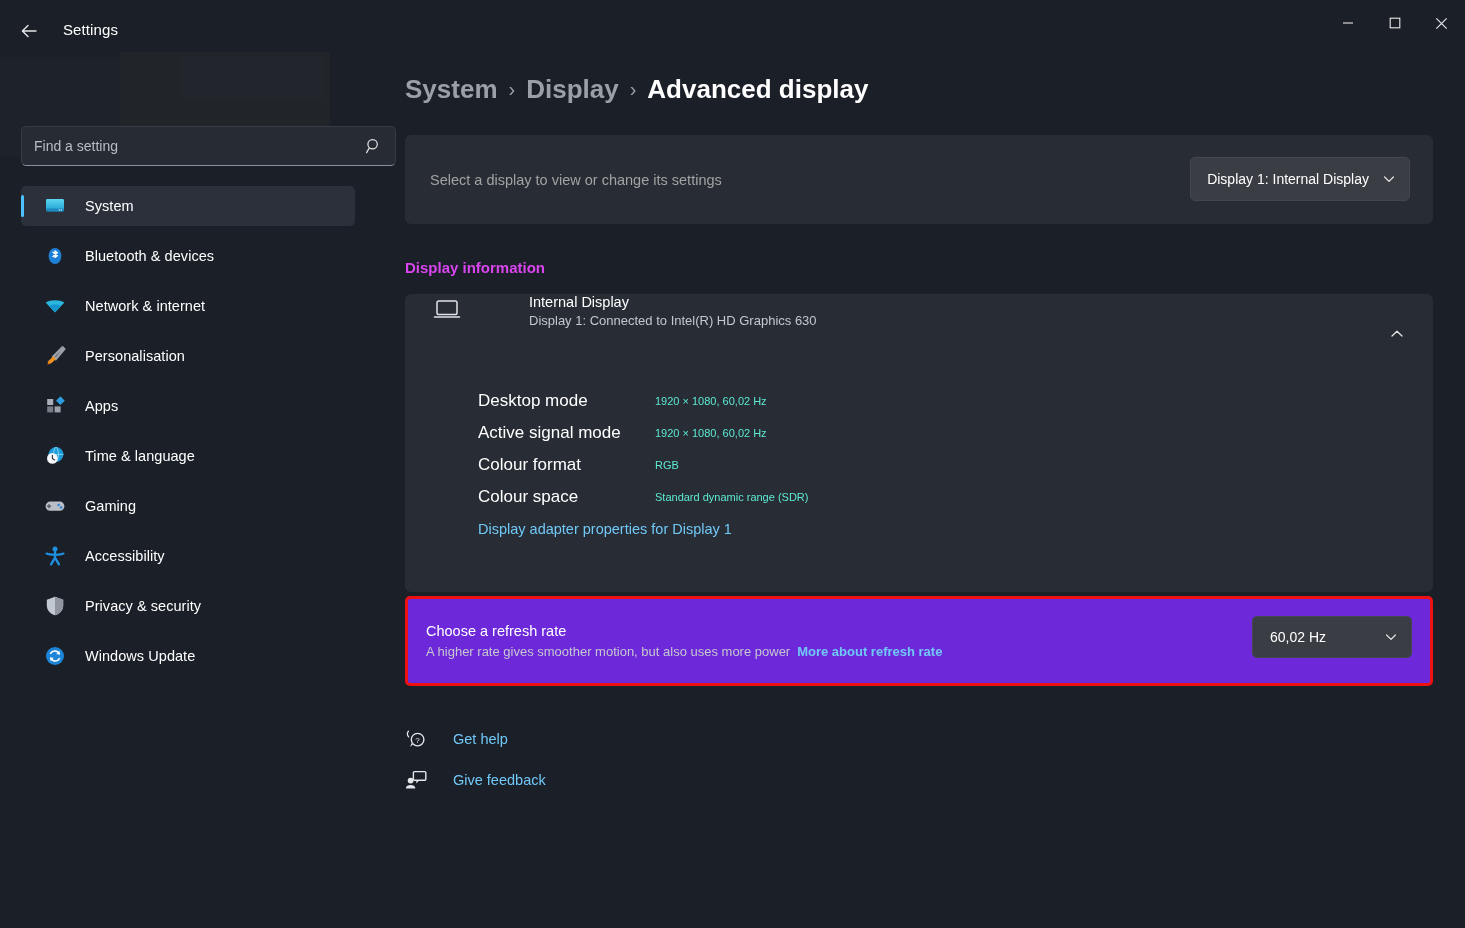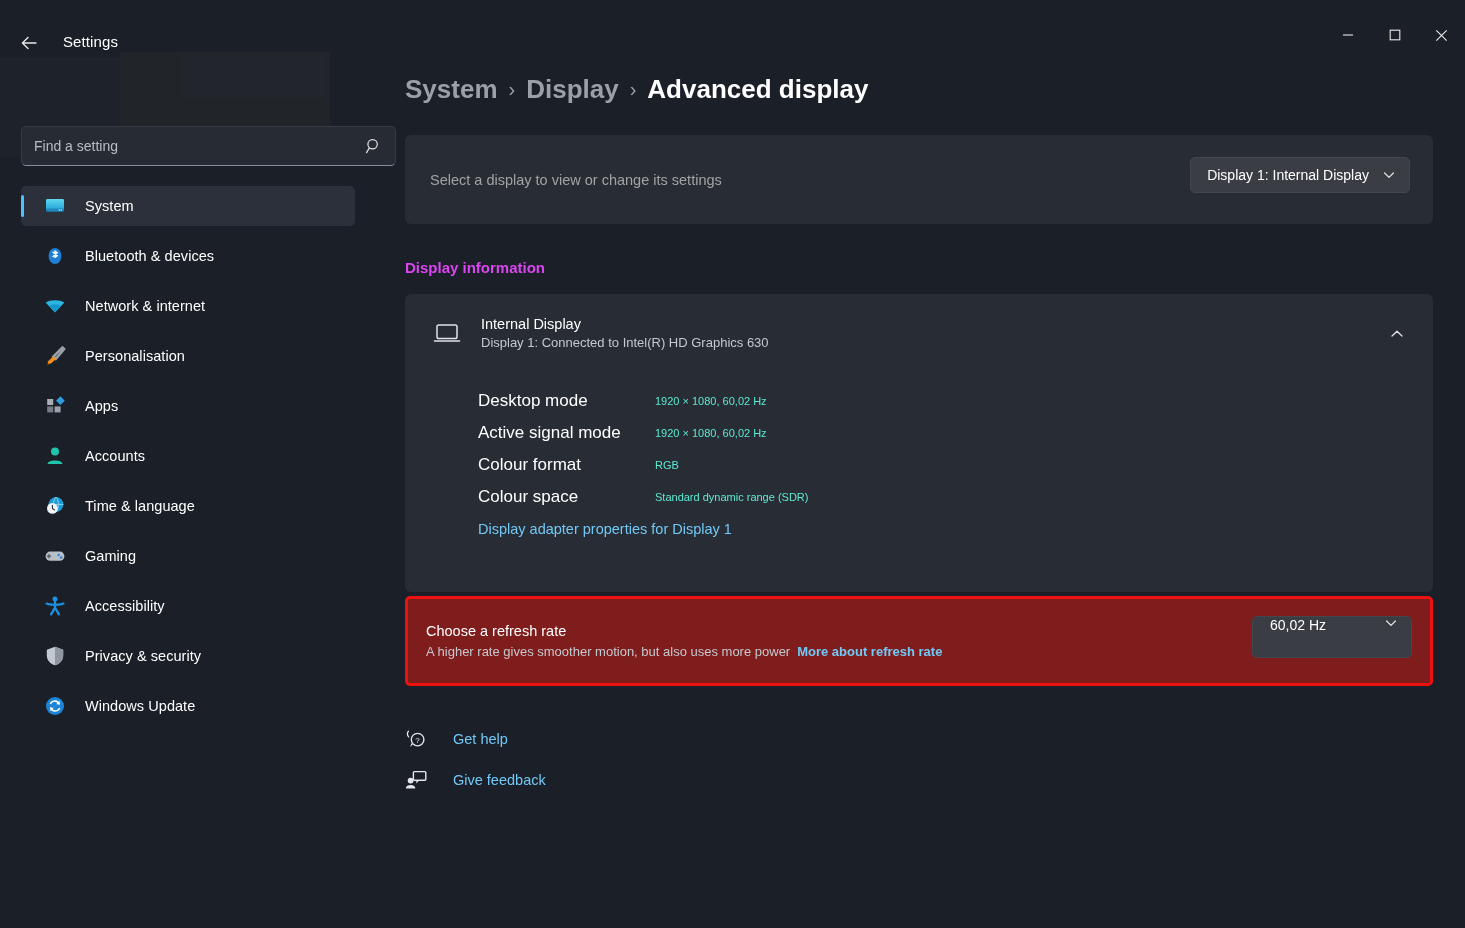--- a/index.html
+++ b/index.html
@@ -10,21 +10,21 @@
     color:#ffffff;
     position:relative;
   }
   
   .mica-a { position:absolute; left:0; top:57px; width:325px; height:100px; background:#1e222a; }
   .mica-b { position:absolute; left:120px; top:52px; width:210px; height:105px; background:#212429; }
   .mica-c { position:absolute; left:180px; top:55px; width:145px; height:45px; background:#22252b; }
 
   
   .titlebar {
-    position:absolute; left:0; top:12px; width:1465px; height:60px;
+    position:absolute; left:0; top:0; width:1465px; height:60px;
     z-index:20;
   }
   .back-btn {
     position:absolute; left:12px; top:14px; width:34px; height:34px;
     display:flex; align-items:center; justify-content:center;
     border-radius:5px; cursor:pointer;
   }
   .back-btn svg { display:block; }
   .app-title {
     position:absolute; left:63px; top:21px;
@@ -78,67 +78,67 @@
   .crumb-sep { color:#9ba0a8; font-size:20px; font-weight:normal; }
   .crumb-cur { color:#ffffff; }
 
   .card {
     position:absolute; left:33px; width:1028px;
     background:#282c34; border-radius:6px;
   }
   .card-sel { top:89px; height:89px; display:flex; align-items:center; }
   .card-sel .lbl { margin-left:25px; font-size:14.5px; color:#a3a3a3; }
   .dropdown {
-    position:absolute; right:23px; top:22px; height:36px; min-width:175px;
+    position:absolute; right:23px; top:22px; height:44px; min-width:175px;
     background:#3a3d44; border:1px solid #44474e; border-radius:5px;
     display:flex; align-items:center; justify-content:space-between;
     padding:0 14px 0 16px; cursor:pointer; gap:14px;
   }
   .dd-val { font-size:14px; color:#ffffff; white-space:nowrap; }
   .chev { width:12px; height:12px; flex:0 0 12px; }
 
   .sec-title {
     position:absolute; left:33px; top:213px;
     font-size:15px; font-weight:bold; color:#d946ef;
   }
 
   .card-info { top:248px; height:298px; background:#282c34; }
-  .info-head { height:78px; display:flex; align-items:center; position:relative; padding-left:27px; }
+  .info-head { height:78px; display:flex; align-items:flex-start; position:relative; padding-left:27px;gap:48px; }
   .mon-ico { width:30px; height:30px; flex:0 0 30px; margin-right:19px; }
   .info-head .ttl { font-size:14.5px; color:#ffffff; margin-bottom:3px; }
   .info-head .sub { font-size:13px; color:#c4c8cf; }
   .expander {
     position:absolute; right:20px; top:24px; width:32px; height:32px;
     display:flex; align-items:center; justify-content:center; cursor:pointer;
     border-radius:4px;
   }
 
   .info-body { padding:13px 0 0 73px; }
   .irow { display:flex; height:32px; align-items:center; }
   .ikey { width:177px; font-size:17px; color:#ffffff; }
   .ival { font-size:11px; color:#5eead4; }
   .adapter-link {
     display:inline-block; margin-top:8px; font-size:14.5px;
     color:#71c9f8; text-decoration:none; cursor:pointer;
   }
 
   
   .card-rr {
-    top:550px; height:90px; background:#7f1d1d;
+    top:550px; height:90px; background:#6d28d9;
     border:3px solid #ee1111; border-radius:5px;
   }
   .rr-inner { position:relative; height:100%; display:flex; align-items:center; }
   .rr-text { margin-left:18px; }
   .rr-title { font-size:14.5px; color:#ffffff; margin-bottom:5px; }
   .rr-desc { font-size:13px; color:#c4c8cf;text-align:right; }
   .rr-link { color:#71c9f8; font-weight:bold; text-decoration:none; cursor:pointer; margin-left:7px; }
   .dd-rr {
     position:absolute; right:18px; top:17px; height:42px; min-width:160px;
     background:#3a3d44; border:1px solid #44474e; border-radius:5px;
-    display:flex; align-items:flex-start; justify-content:space-between;
+    display:flex; align-items:center; justify-content:space-between;
     padding:0 14px 0 17px; cursor:pointer; gap:22px;
   }
 
   .helplinks { position:absolute; left:33px; top:672px; }
   .hlink { display:flex; align-items:center; height:41px; cursor:pointer; }
   .hico { width:22px; height:22px; flex:0 0 22px; margin-right:26px; }
   .hlabel { font-size:14.5px; color:#71c9f8; }
 </style>
 </head>
 <body>
@@ -229,27 +229,20 @@
   <div class="navitem">
     <svg class="navicon" viewBox="0 0 22 22">
       <rect x="3.2" y="4" width="6" height="6" fill="#a8aeb6"></rect>
       <rect x="3.2" y="11.4" width="6" height="6" fill="#767d87"></rect>
       <rect x="10.6" y="11.4" width="6" height="6" fill="#9aa1aa"></rect>
       <rect x="13.3" y="2.6" width="6.2" height="6.2" fill="#2f9ce0" transform="rotate(45 16.4 5.7)"></rect>
     </svg>
     <span class="navlabel">Apps</span>
   </div>
 
-  <div class="navitem">
-    <svg class="navicon" viewBox="0 0 22 22">
-      <circle cx="11" cy="6.6" r="4" fill="#1fc4ab"></circle>
-      <path d="M3.6 19 C3.6 14.4 18.4 14.4 18.4 19 Z" fill="#1fc4ab"></path>
-    </svg>
-    <span class="navlabel">Accounts</span>
-  </div>
 
   <div class="navitem">
     <svg class="navicon" viewBox="0 0 22 22">
       <circle cx="12" cy="9.4" r="7.4" fill="#1e9ad6"></circle>
       <path d="M4.6 9.4 H19.4 M12 2 C8.7 5 8.7 13.8 12 16.8 C15.3 13.8 15.3 5 12 2" stroke="#7fd4f2" stroke-width="1" fill="none"></path>
       <circle cx="8.4" cy="13.4" r="5.4" fill="#e9edf1"></circle>
       <circle cx="8.4" cy="13.4" r="4.4" fill="#f8fafc"></circle>
       <path d="M8.4 10.3 V13.5 L10.6 14.9" stroke="#2e3439" stroke-width="1.15" fill="none" stroke-linecap="round"></path>
     </svg>
     <span class="navlabel">Time &amp; language</span>

